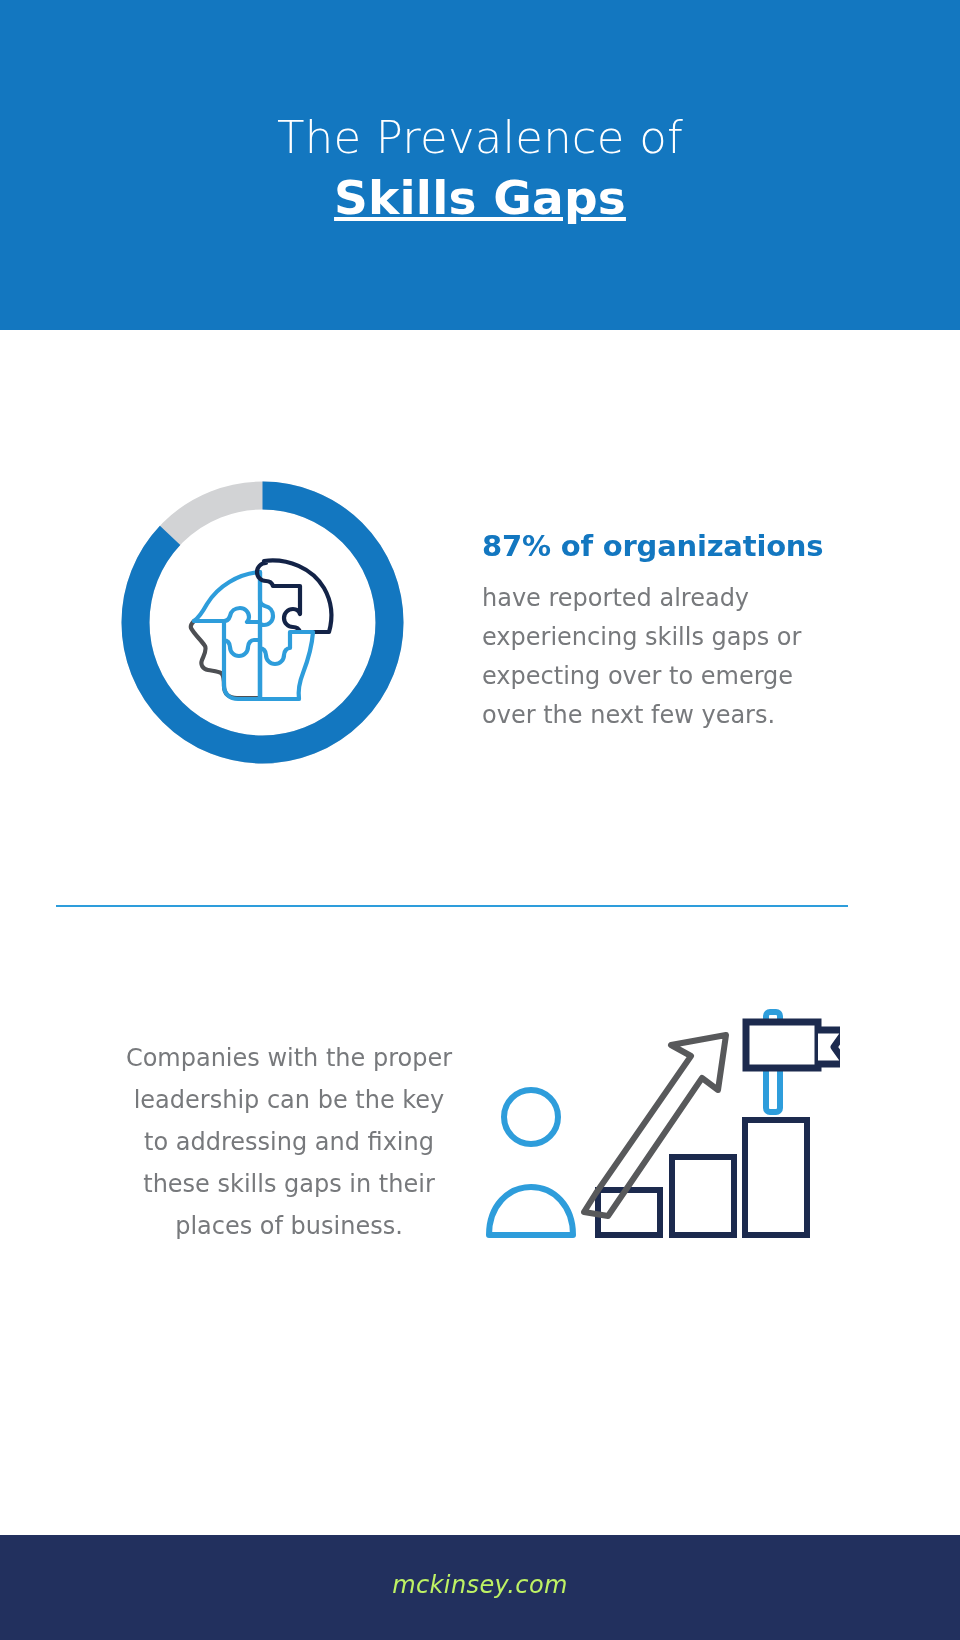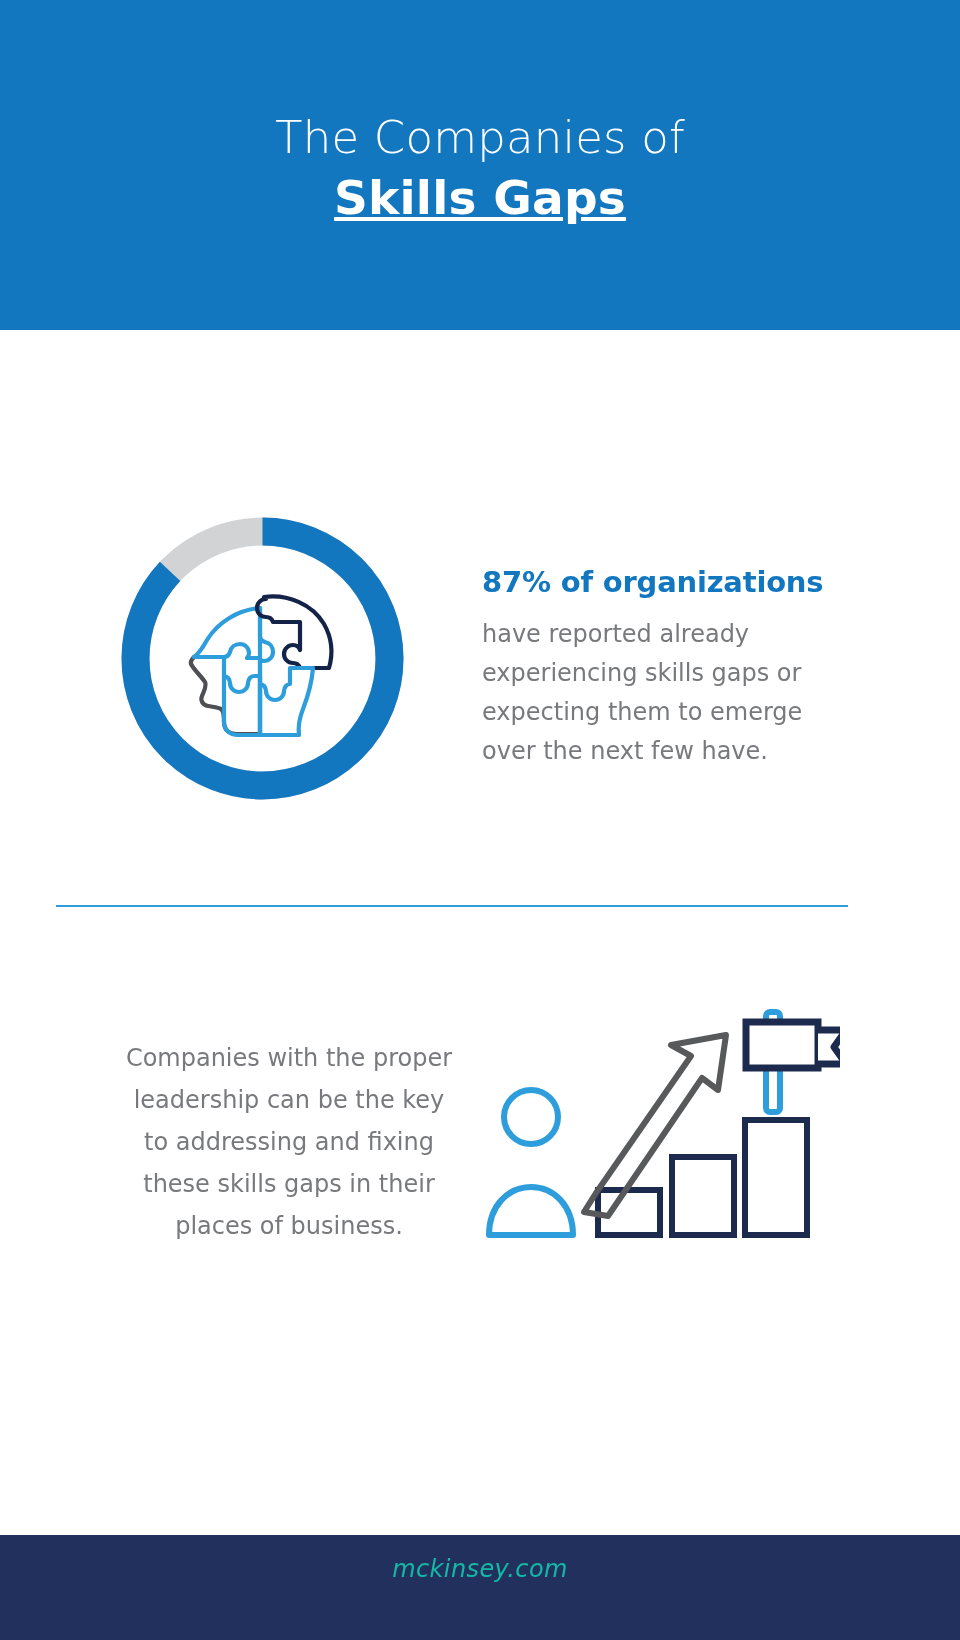--- a/index.html
+++ b/index.html
@@ -62,21 +62,20 @@
     text-decoration: underline;
   }
 
   
   .section-one {
     position: absolute;
     left: 0;
     top: 330px;
     width: 960px;
     height: 570px;
-    margin-top: 36px;
   }
 
   .donut-wrap {
     position: absolute;
     left: 110px;
     top: 140px;
     width: 305px;
     height: 305px;
   }
   .donut-svg {
@@ -169,37 +168,37 @@
     left: 0;
     top: 1535px;
     width: 960px;
     height: 105px;
     background: #22305e;
   }
   .footer-text {
     margin: 0;
     width: 960px;
     text-align: center;
-    padding-top: 20px;
-    color: #14b8a6;
+    padding-top: 36px;
+    color: #bef264;
     font-family: "DejaVu Sans", sans-serif;
     font-style: italic;
     font-size: 24px;
     font-weight: 400;
     letter-spacing: 0.4px;
   }
 </style>
 </head>
 <body>
 
 <div class="page">
 
   <div class="header">
     <div class="header-inner">
-      <h1 class="title-line1">The Companies of</h1>
+      <h1 class="title-line1">The Prevalence of</h1>
       <h1 class="title-line2">Skills Gaps</h1>
     </div>
   </div>
 
   <div class="section-one">
 
     <div class="donut-wrap">
       <svg class="donut-svg" viewBox="0 0 305 305">
 
         <circle cx="152.5" cy="152.5" r="127" fill="none" stroke="#d2d3d5" stroke-width="28"></circle>
@@ -238,21 +237,21 @@
                    C76 115 79 112 82 112 L88 112 L88 171 L66 171
                    C58 171 52 166 52 158 Z" stroke="#2e9ddb"></path>
 
           <path d="M88 95 L88 171" stroke="#2e9ddb"></path>
         </g>
       </svg>
     </div>
 
     <div class="stat-block">
       <p class="stat-headline">87% of organizations</p>
-      <p class="stat-body">have reported already experiencing skills gaps or expecting them to emerge over the next few have.</p>
+      <p class="stat-body">have reported already experiencing skills gaps or expecting over to emerge over the next few years.</p>
     </div>
   </div>
 
   <div class="divider"></div>
 
   <div class="section-two">
 
     <div class="lead-block">
       <p class="lead-body">Companies with the proper leadership can be the key to addressing and fixing these skills gaps in their places of business.</p>
     </div>

